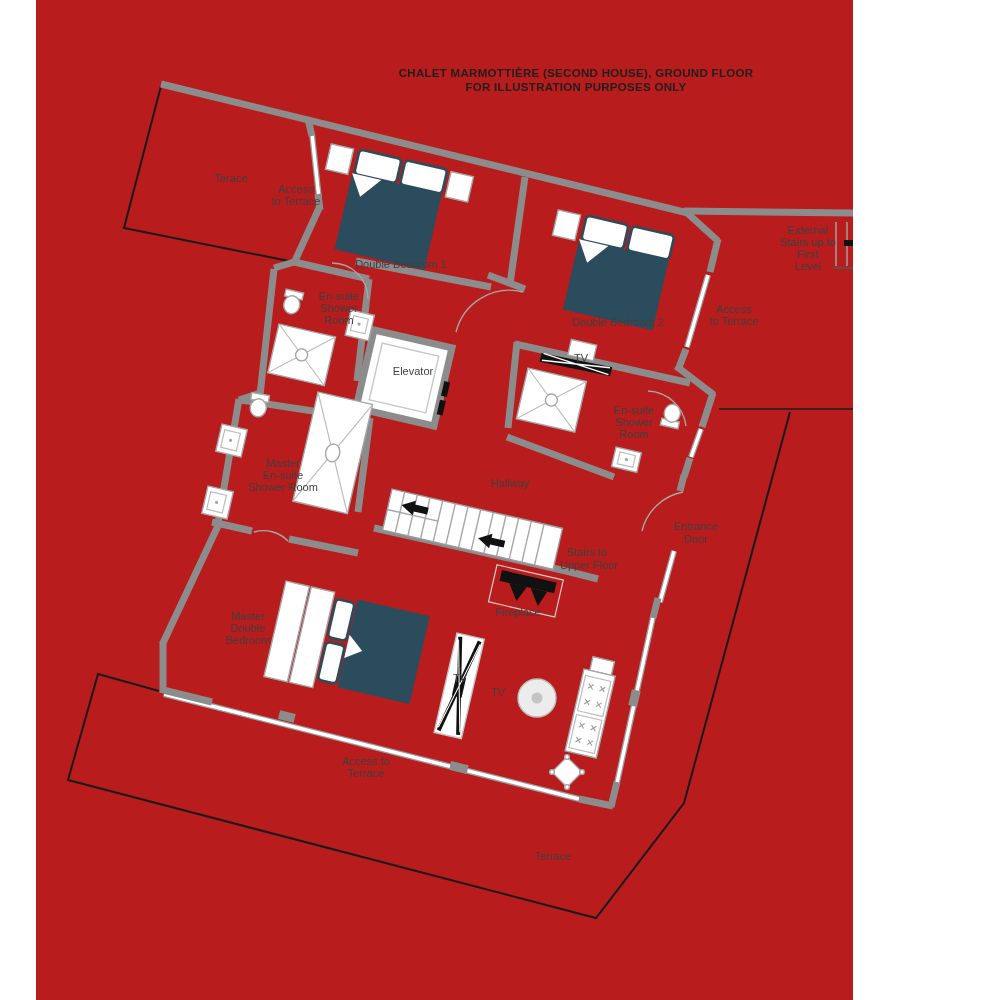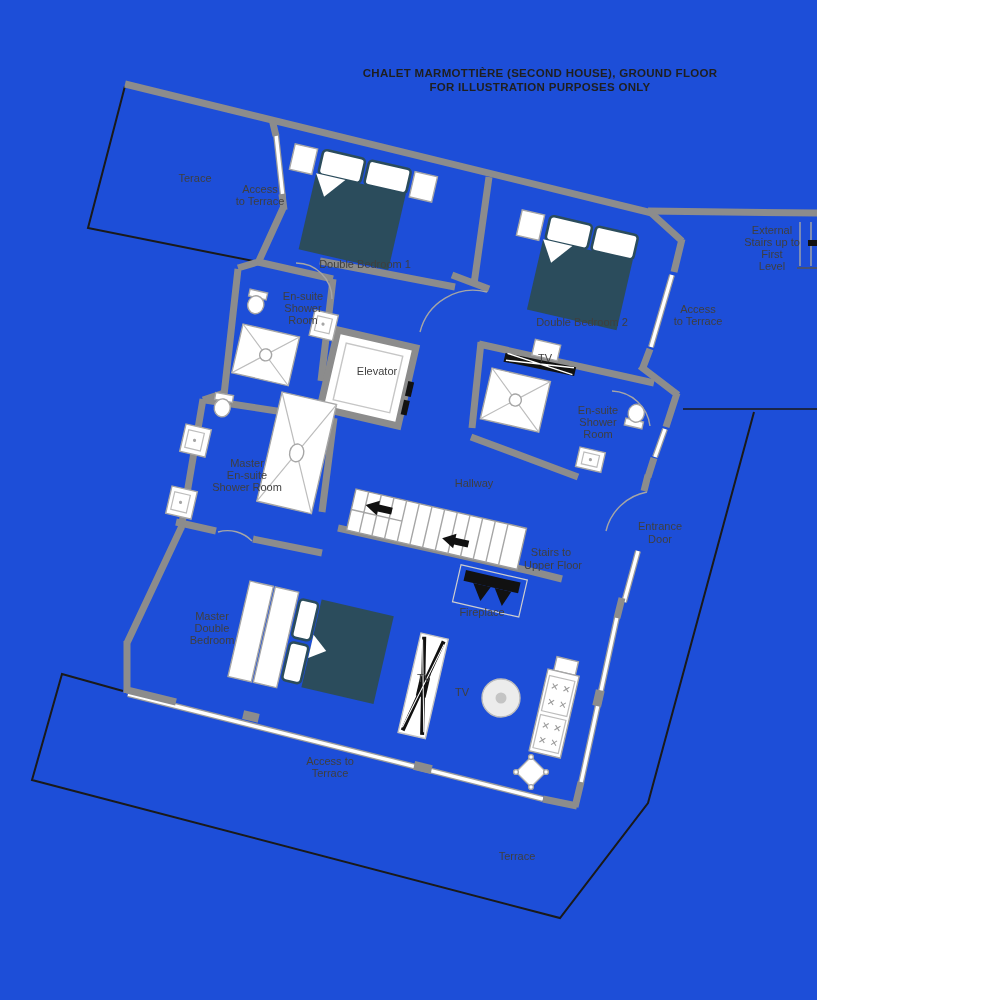--- a/index.html
+++ b/index.html
@@ -1,16 +1,16 @@
 <!DOCTYPE html>
 <html><head>
 <meta charset="utf-8">
 <style>
   html,body{margin:0;padding:0;background:#ffffff;}
-  .stage{width:817px;height:1000px;position:relative;background:#1d4ed8;overflow:hidden;}
+  .stage{width:817px;height:1000px;position:relative;background:#b91c1c;overflow:hidden;margin-left:36px;}
   svg{display:block;}
   .title-line{font:bold 11.5px "Liberation Sans",sans-serif;fill:#1f1f1f;letter-spacing:.3px;}
   .lbl{font:11px "Liberation Sans",sans-serif;fill:#3f3f3f;}
   .wall{stroke:#8c8c8c;stroke-width:7;fill:none;stroke-linecap:butt;}
   .blk{stroke:#1a1a1a;stroke-width:2;fill:none;}
   .thin{stroke:#a6a6a6;stroke-width:1.4;fill:none;}
   .thin2{stroke:#bdbdbd;stroke-width:1.2;fill:none;}
   .winU{stroke:#9c9c9c;stroke-width:6;fill:none;}
   .winO{stroke:#ffffff;stroke-width:3.4;fill:none;}
   .fixture{stroke:#a6a6a6;stroke-width:1.4;fill:#ffffff;}

